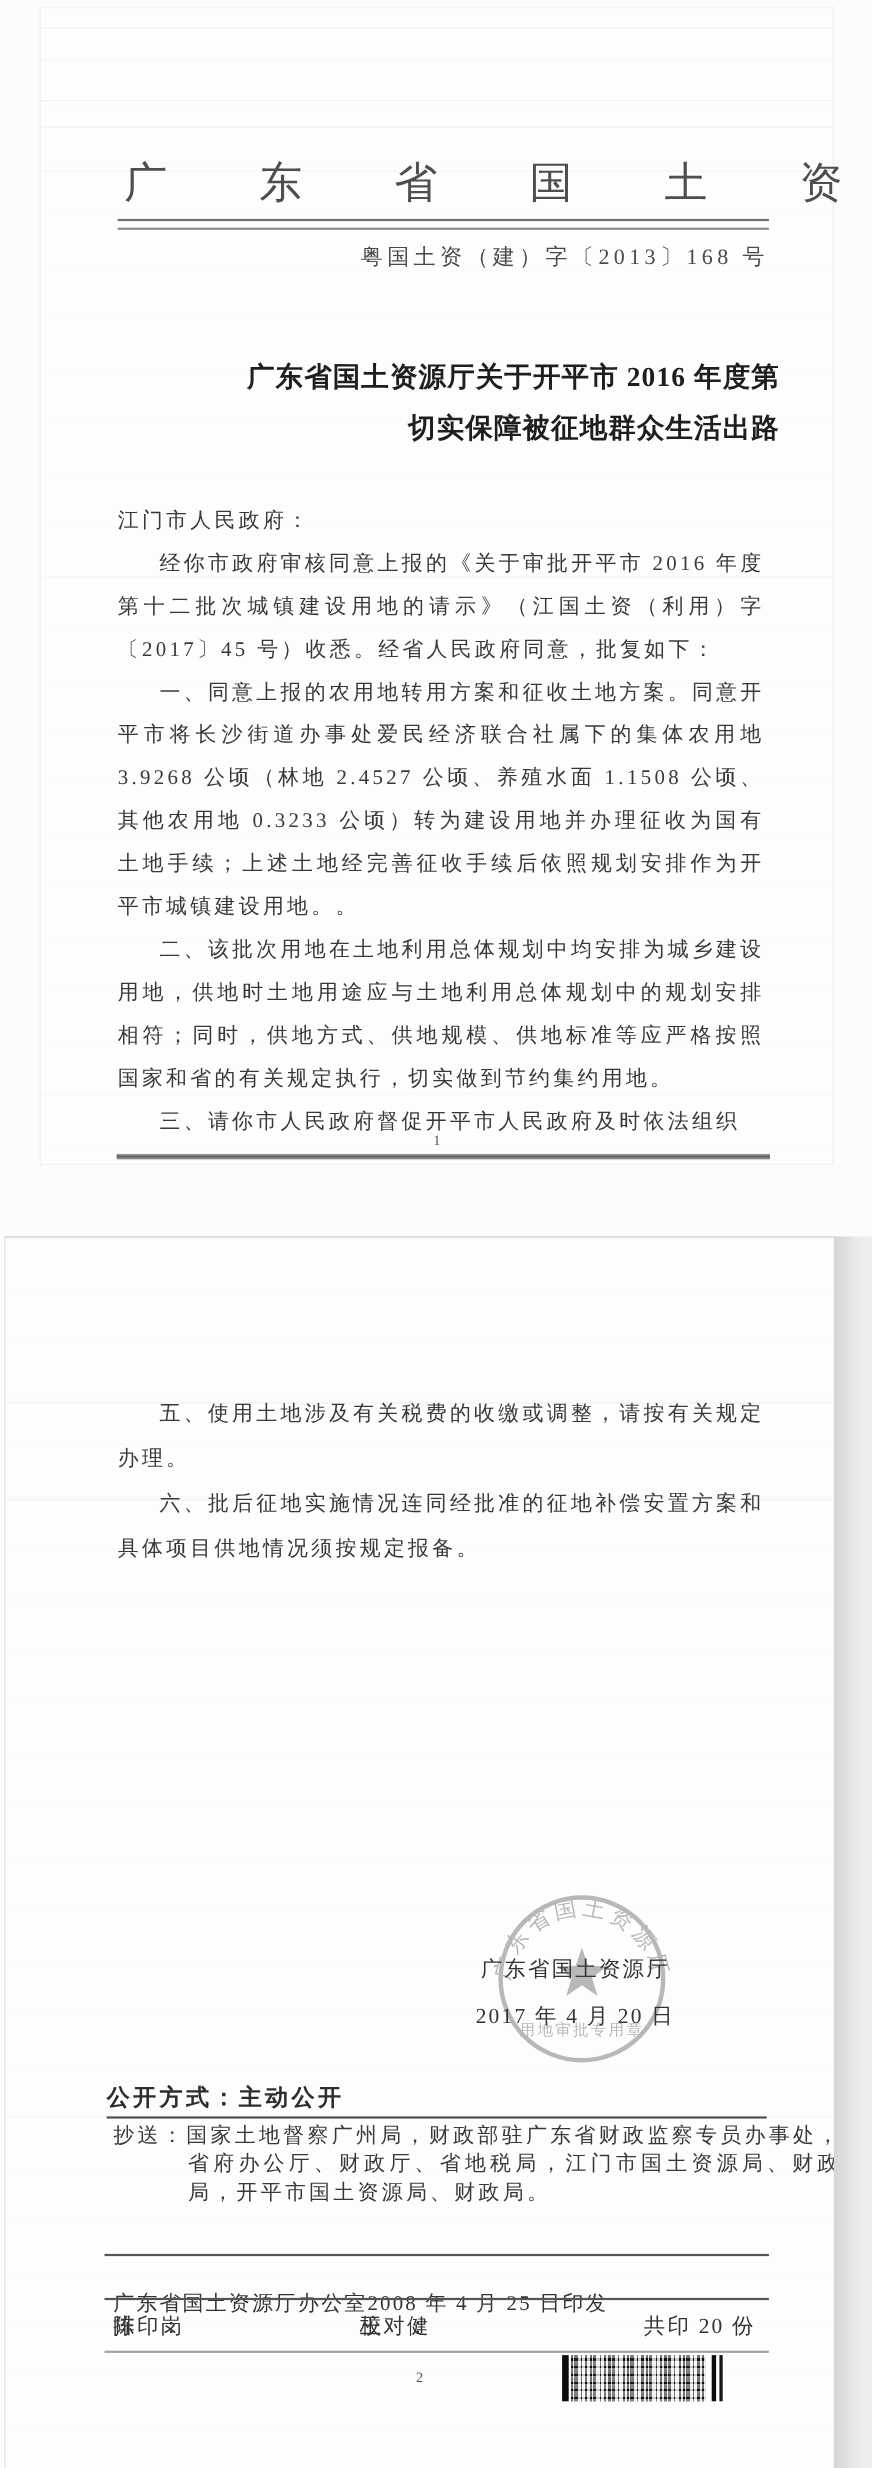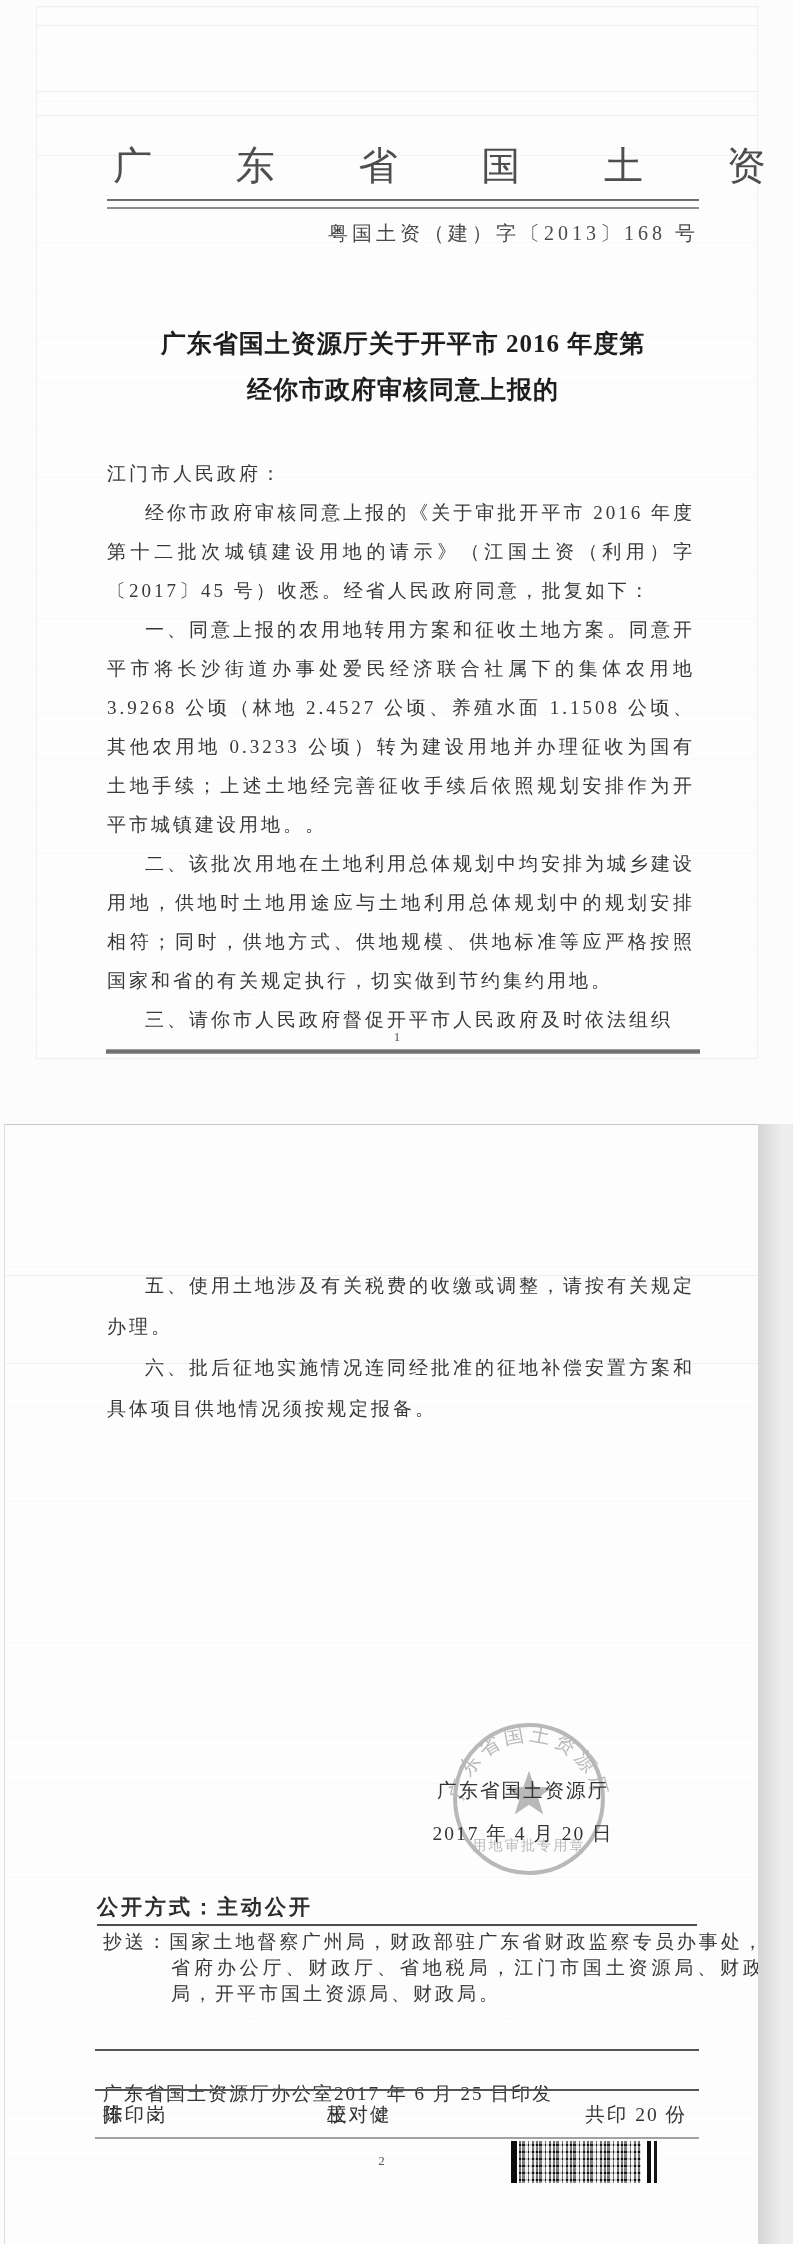--- a/index.html
+++ b/index.html
@@ -26,21 +26,21 @@
   }
   .rule-double{
     position:absolute;top:192px;left:70px;width:592px;height:6px;
     border-top:2px solid #6e6e6e;border-bottom:2px solid #8d8d8d;
   }
   .doc-number{
     position:absolute;top:213px;left:70px;width:592px;text-align:right;
     font-size:20px;letter-spacing:4px;color:#4a4a4a;
   }
   .doc-title{
-    position:absolute;top:314px;left:60px;width:612px;text-align:center;
+    position:absolute;top:314px;left:60px;width:612px;text-align:right;
     font-size:25px;font-weight:bold;line-height:46px;letter-spacing:1px;color:#1e1e1e;
   }
   .body-text{
     position:absolute;font-size:19px;letter-spacing:3px;text-align:justify;color:#383838;
   }
   .body-text p{margin:0;}
   .body-text p.indent{text-indent:2em;}
   .body1{top:447px;left:70px;width:588px;line-height:39px;}
   .pageno{position:absolute;left:0;width:100%;text-align:center;font-size:13px;color:#555;}
   .pageno-1{top:1022px;}
@@ -107,21 +107,21 @@
   <div class="art" style="top:84px"></div>
   <div class="art" style="top:108px"></div>
   <div class="art" style="top:148px;background:#f3f3f3"></div>
 
   <div class="agency">广 东 省 国 土 资 源 厅</div>
   <div class="rule-double"></div>
   <div class="doc-number">粤国土资（建）字〔2013〕168 号</div>
 
   <div class="doc-title">
     <div>广东省国土资源厅关于开平市 2016 年度第</div>
-    <div>经你市政府审核同意上报的</div>
+    <div>切实保障被征地群众生活出路</div>
   </div>
 
   <div class="body-text body1">
     <p>江门市人民政府：</p>
     <p class="indent">经你市政府审核同意上报的《关于审批开平市 2016 年度第十二批次城镇建设用地的请示》（江国土资（利用）字〔2017〕45 号）收悉。经省人民政府同意，批复如下：</p>
     <p class="indent">一、同意上报的农用地转用方案和征收土地方案。同意开平市将长沙街道办事处爱民经济联合社属下的集体农用地 3.9268 公顷（林地 2.4527 公顷、养殖水面 1.1508 公顷、其他农用地 0.3233 公顷）转为建设用地并办理征收为国有土地手续；上述土地经完善征收手续后依照规划安排作为开平市城镇建设用地。。</p>
     <p class="indent">二、该批次用地在土地利用总体规划中均安排为城乡建设用地，供地时土地用途应与土地利用总体规划中的规划安排相符；同时，供地方式、供地规模、供地标准等应严格按照国家和省的有关规定执行，切实做到节约集约用地。</p>
     <p class="indent">三、请你市人民政府督促开平市人民政府及时依法组织</p>
   </div>
 
@@ -158,21 +158,21 @@
   <div class="disclosure">公开方式：主动公开</div>
   <div class="rule rule-a"></div>
 
   <div class="cc">
     <span>抄送：</span><span>国家土地督察广州局，财政部驻广东省财政监察专员办事处，省府办公厅、财政厅、省地税局，江门市国土资源局、财政局，开平市国土资源局、财政局。</span>
   </div>
 
   <div class="rule rule-b"></div>
   <div class="issue-row">
     <span>广东省国土资源厅办公室</span>
-    <span>2017 年 6 月 25 日印发</span>
+    <span>2008 年 4 月 25 日印发</span>
   </div>
   <div class="rule rule-c"></div>
 
   <div class="print-row">
     <span class="pr-left">
         <span>排印：</span>
         <span>陈　岗</span>
       </span>
     <span class="pr-mid">
         <span>校对：</span>

